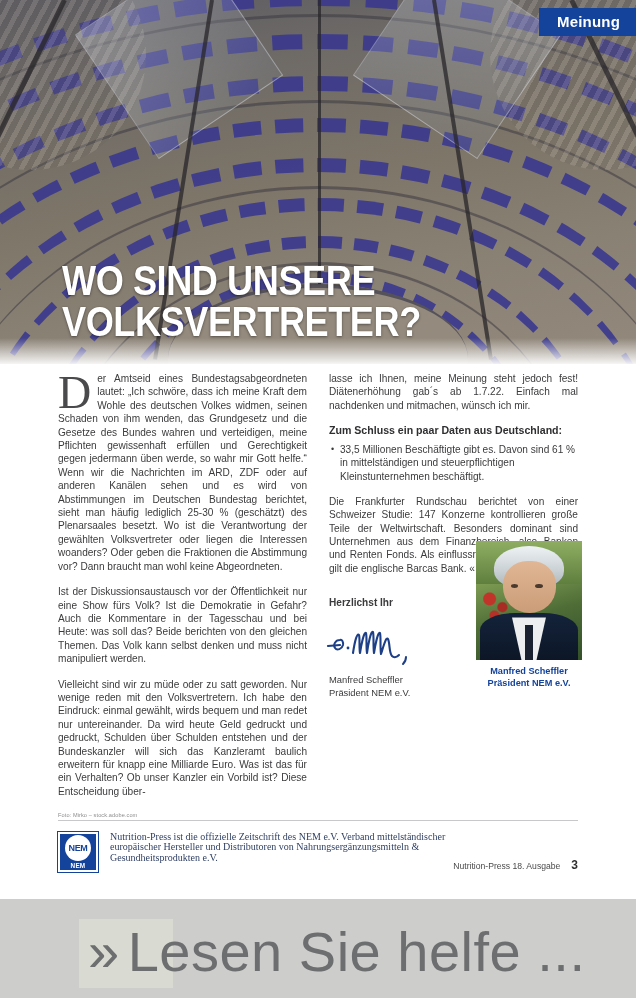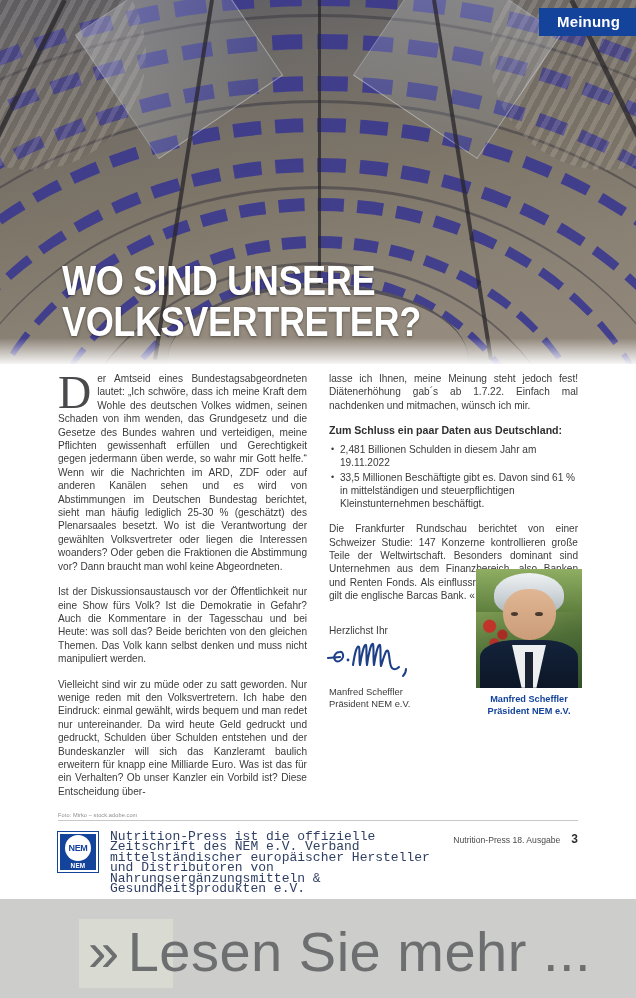--- a/index.html
+++ b/index.html
@@ -187,21 +187,22 @@
 
   
   .signoff-wrap {
     position: relative;
     margin-top: 22px;
     min-height: 120px;
   }
   .herzlichst {
     font-size: 10.1px;
     color: #3b3b3d;
-    margin: 0 0 0 0;
+    margin: 0 0 16px 0;
+    font-weight: bold;
   }
   .signature {
     width: 112px; height: 40px;
     margin: 2px 0 4px -3px;
     color: #1d3f87;
   }
   .signer {
     font-size: 9.4px;
     line-height: 12.4px;
     color: #3b3b3d;
@@ -327,28 +328,29 @@
     letter-spacing: -.3px;
   }
   .nem-word {
     font-size: 6.4px;
     font-weight: bold;
     color: #ffffff;
     margin-top: 1.5px;
     letter-spacing: .2px;
   }
   .imprint-text {
-    font-family: Liberation Mono, monospace;
-    font-size: 13px;
+    font-family: Liberation Serif, serif;
+    font-size: 10px;
     line-height: 10.4px;
     color: #2f3f63;
   }
   .issue-line {
     font-size: 8.6px;
     color: #4a4a4c;
+    margin-top: 26px;
     white-space: nowrap;
   }
   .page-num {
     font-size: 12px;
     font-weight: bold;
     color: #2f2f31;
     margin-left: 11px;
   }
 
   
@@ -429,21 +431,20 @@
       <p class="body">Ist der Diskussionsaustausch vor der Öffentlichkeit nur eine Show fürs Volk? Ist die Demokratie in Gefahr? Auch die Kommentare in der Tagesschau und bei Heute: was soll das? Beide berichten von den gleichen Themen. Das Volk kann selbst denken und muss nicht manipuliert werden.</p>
       <p class="body">Vielleicht sind wir zu müde oder zu satt geworden. Nur wenige reden mit den Volksvertretern. Ich habe den Eindruck: einmal gewählt, wirds bequem und man redet nur untereinander. Da wird heute Geld gedruckt und gedruckt, Schulden über Schulden entstehen und der Bundeskanzler will sich das Kanzleramt baulich erweitern für knapp eine Milliarde Euro. Was ist das für ein Verhalten? Ob unser Kanzler ein Vorbild ist? Diese Entscheidung über-</p>
       <div class="photo-credit">Foto: Mirko – stock.adobe.com</div>
     </div>
 
     <div class="col">
       <p class="body">lasse ich Ihnen, meine Meinung steht jedoch fest! Diätenerhöhung gab´s ab 1.7.22. Einfach mal nachdenken und mitmachen, wünsch ich mir.</p>
 
       <h2 class="lead">Zum Schluss ein paar Daten aus Deutschland:</h2>
       <ul class="facts">
-        <li>2,481 Billionen Schulden in diesem Jahr am 19.11.2022</li>
         <li>33,5 Millionen Beschäftigte gibt es. Davon sind 61 % in mittelständigen und steuerpflichtigen Kleinstunternehmen beschäftigt.</li>
       </ul>
 
       <p class="body">Die Frankfurter Rundschau berichtet von einer Schweizer Studie: 147 Konzerne kontrollieren große Teile der Weltwirtschaft. Besonders dominant sind Unternehmen aus dem Finanzbereich, also Banken und Renten Fonds. Als einflussreichstes Unternehmen gilt die englische Barcas Bank. «</p>
 
       <div class="signoff-wrap">
         <p class="herzlichst">Herzlichst Ihr</p>
 
         <svg class="signature" viewBox="0 0 112 40">
           <g fill="none" stroke="#1d3f87" stroke-linecap="round" stroke-linejoin="round">
@@ -491,15 +492,15 @@
     </div>
     <div class="issue-line">
       <span>Nutrition-Press 18. Ausgabe</span><span class="page-num">3</span>
     </div>
   </div>
 </div>
 
 <div class="banner">
   <div class="banner-hl"></div>
   <div class="banner-text">
-    <span class="banner-chev">»</span><span>Lesen Sie mehr ...</span>
+    <span class="banner-chev">»</span><span>Lesen Sie helfe ...</span>
   </div>
 </div>
 
 </body></html>

